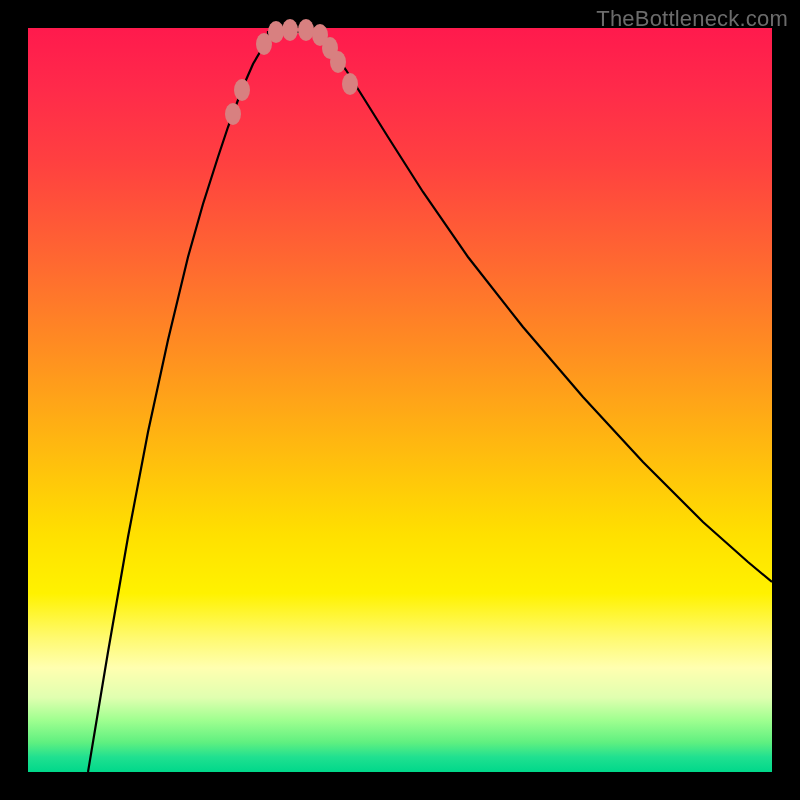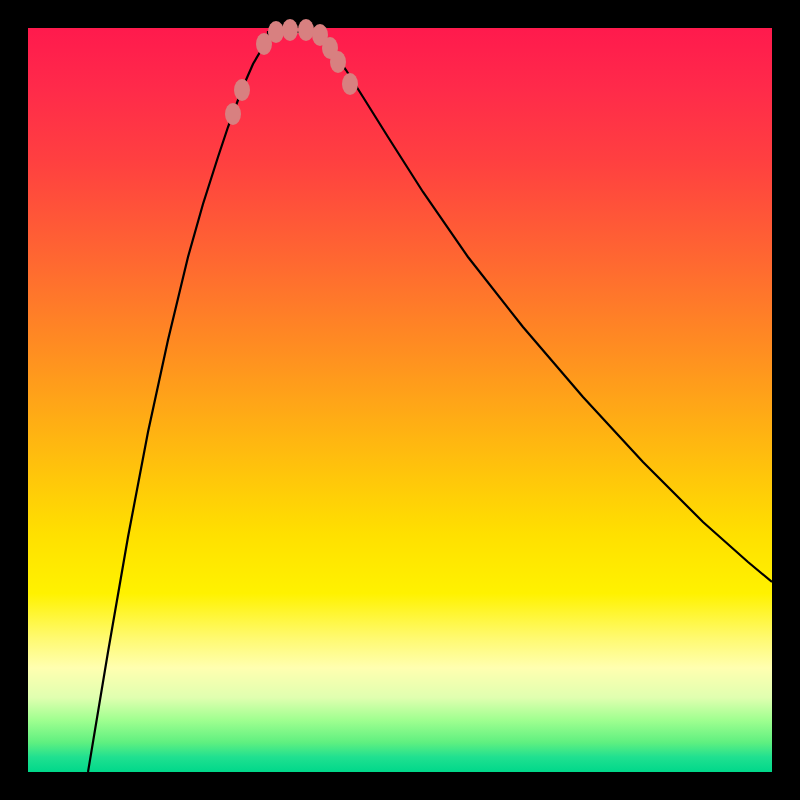--- a/index.html
+++ b/index.html
@@ -75,13 +75,14 @@
         <div class="marker" style="left: 236px; top: 16px;"></div>
         <div class="marker" style="left: 248px; top: 4px;"></div>
         <div class="marker" style="left: 262px; top: 2px;"></div>
         <div class="marker" style="left: 278px; top: 2px;"></div>
         <div class="marker" style="left: 292px; top: 7px;"></div>
         <div class="marker" style="left: 302px; top: 20px;"></div>
         <div class="marker" style="left: 310px; top: 34px;"></div>
         <div class="marker" style="left: 322px; top: 56px;"></div>
       </div>
   </div>
+  <div class="watermark">TheBottleneck.com</div>
 </div>
 
 </body></html>

